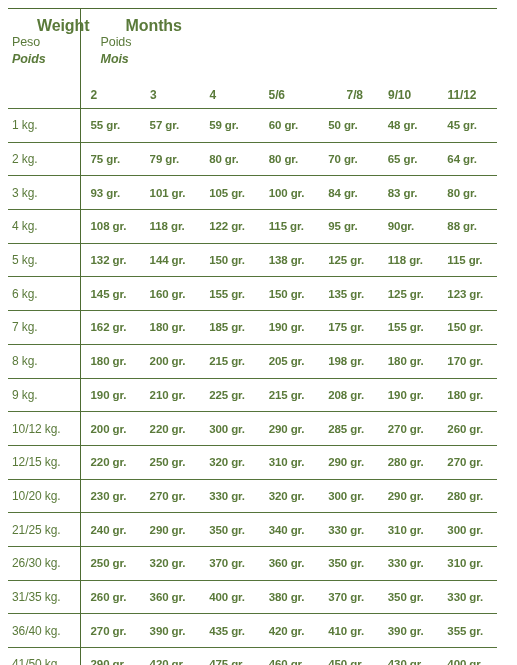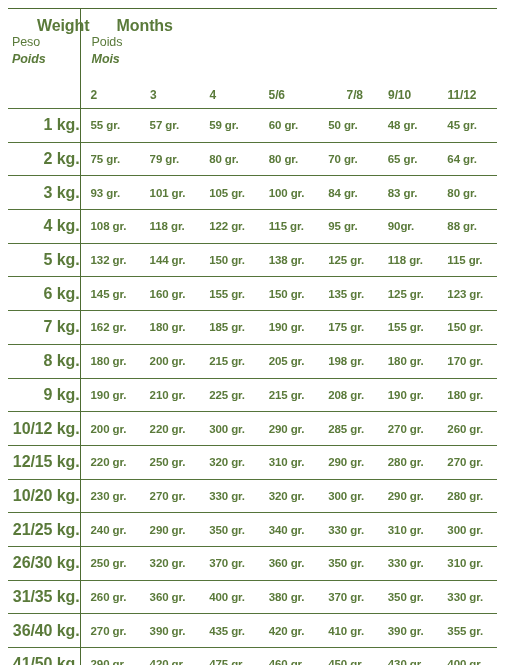--- a/index.html
+++ b/index.html
@@ -48,21 +48,21 @@
     border-top: 1.3px solid #4d6b32;
     height: 99px;
     vertical-align: top;
     position: relative;
   }
   tr.header-row > td.weight-head {
     border-right: 1.3px solid #4d6b32;
     padding-left: 4px;
   }
   tr.header-row > td.months-head {
-    padding-left: 11px;
+    padding-left: 20px;
   }
 
   .lang-en {
     font-weight: bold;
     font-size: 16px;
     line-height: 17px;
     display: block;
     padding-top: 8px;
     margin-left: 25px;
   }
@@ -96,25 +96,24 @@
   }
 
   
   tr.data-row > td {
     border-top: 1.1px solid #55743a;
     height: 32.7px;
     vertical-align: middle;
   }
   tr.data-row > td.weight-cell {
     border-right: 1.3px solid #4d6b32;
-    font-weight: bold;
-    font-size: 16px;
+    font-weight: normal;
+    font-size: 12px;
     padding-left: 4px;
     white-space: nowrap;
-    text-align: right;
   }
   tr.data-row > td.amount-cell {
     font-weight: bold;
     font-size: 11.5px;
     padding-left: 10px;
     white-space: nowrap;
   }
 </style>
 </head>
 <body>

